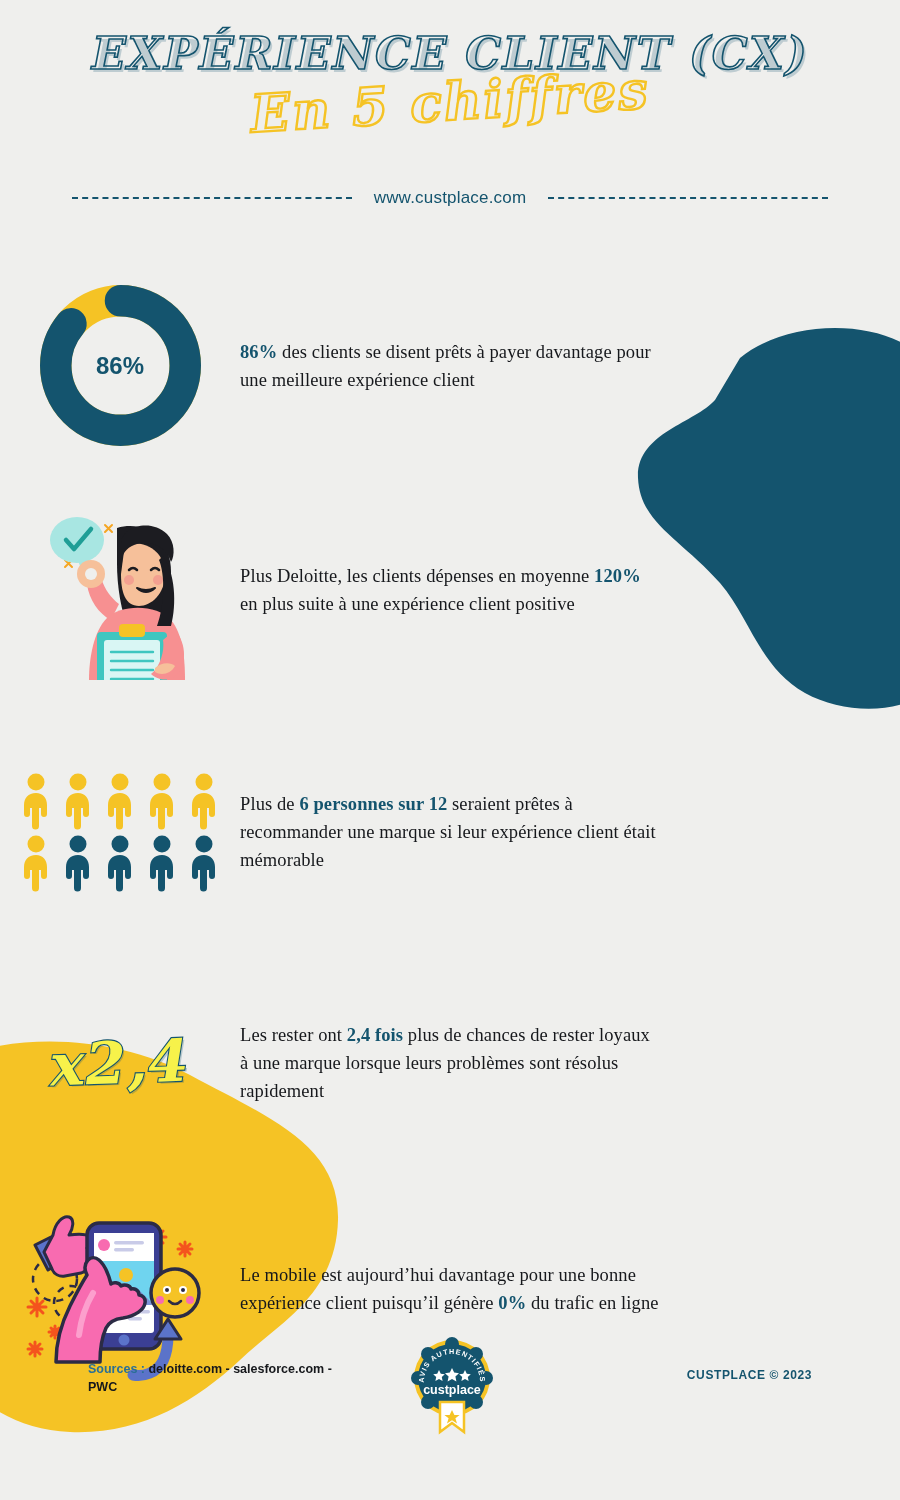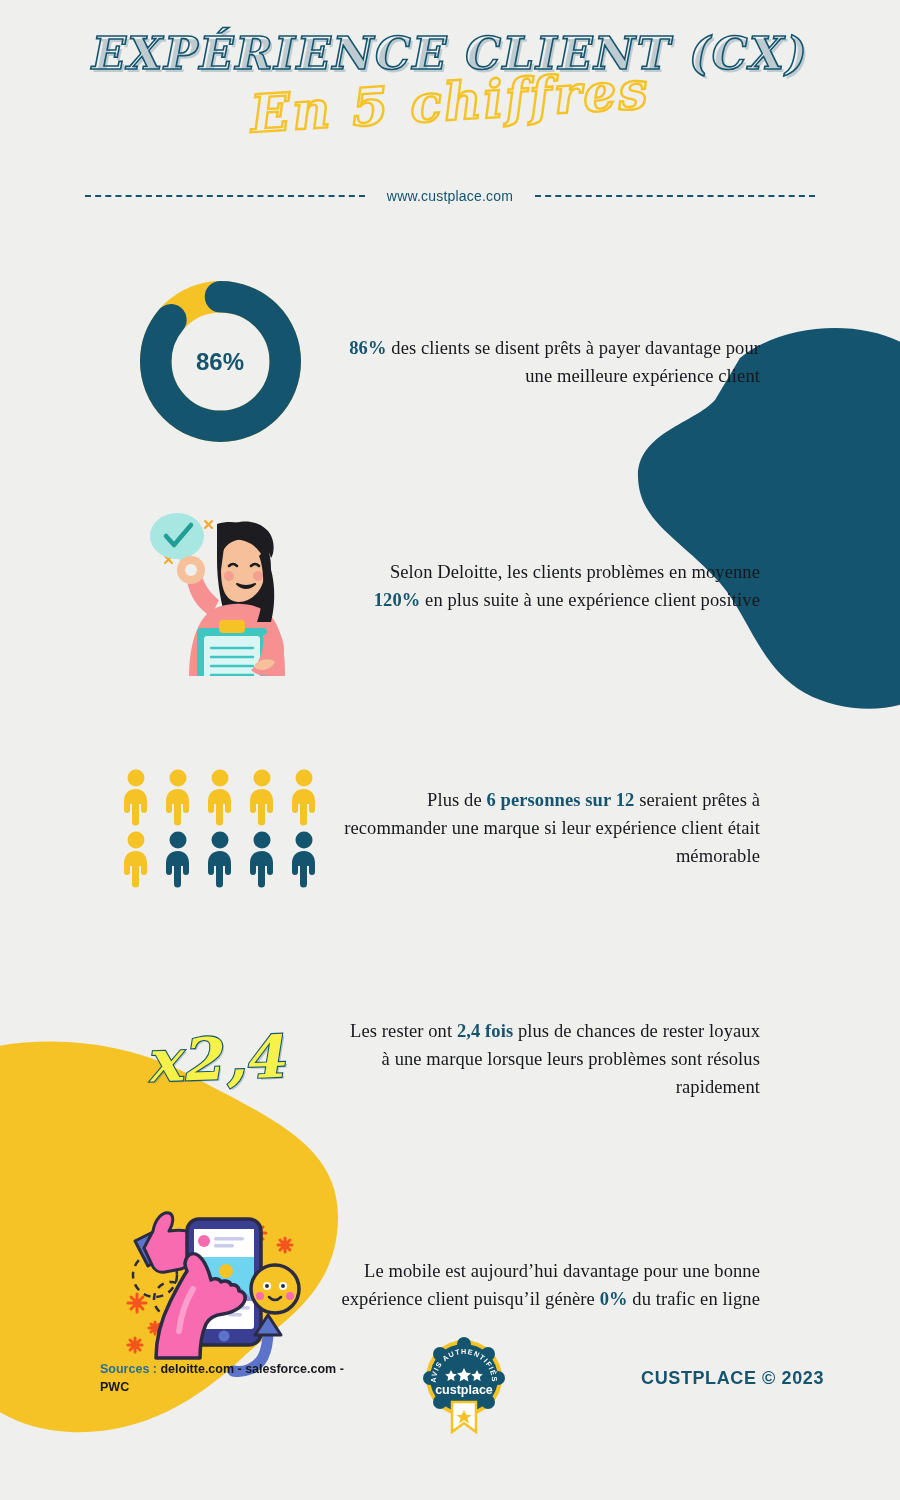--- a/index.html
+++ b/index.html
@@ -52,30 +52,28 @@
     position:relative; z-index:2;
     display:flex; align-items:center; justify-content:center;
     gap:22px;
     margin-top:56px;
   }
   .dashline{
     height:0; width:280px;
     border-top:2.5px dashed #14546e;
   }
   #site-url{
-    font-size:14px; color:#14546e; letter-spacing:.2px; white-space:nowrap;text-align:right;
+    font-size:17px; color:#14546e; letter-spacing:.2px; white-space:nowrap;text-align:right;
   }
 
   
   .row{
     position:relative; z-index:2;
     display:flex; align-items:center;
     width:900px;
-    padding-left:100px;
-    text-align:right;
   }
   .visual{
     width:240px; min-width:240px;
     display:flex; align-items:center; justify-content:center;
   }
   .copy{
     width:420px;
     font-size:18.5px;
     line-height:1.52;
     color:#16181c;
@@ -110,33 +108,33 @@
     color:#f7f24a;
     -webkit-text-stroke:2.2px #14546e;
     paint-order:stroke fill;
     letter-spacing:1px;
     transform:rotate(-2deg);
     text-shadow:2px 2px 0 rgba(20,84,110,.25);
   }
 
   
   #footer{
-    position:absolute; z-index:3; left:12px; bottom:60px;
+    position:absolute; z-index:3; left:0; bottom:60px;
     width:884px; height:110px;
     display:flex; align-items:center;
   }
   #sources{
     position:absolute; left:88px; top:30px; width:250px;
     font-size:12.5px; line-height:1.45; color:#16181c; font-weight:bold;
   }
   #sources b{ color:#2a6f95; font-weight:bold; }
   #badge{ position:absolute; left:404px; top:6px; width:96px; height:100px; }
   #copyright{
     position:absolute; right:72px; top:38px;
-    font-size:18px; font-weight:bold; color:#14546e; letter-spacing:.6px;
+    font-size:12px; font-weight:bold; color:#14546e; letter-spacing:.6px;
   }
 </style>
 </head>
 <body>
 
 <div id="page">
 
   <svg class="blob" id="blob-teal" viewBox="0 0 320 400">
     <path d="M120 40 C175 -5 290 0 318 60 L318 360 C300 395 230 400 185 375
              C140 350 130 300 100 265 C60 220 20 205 18 160
@@ -231,21 +229,21 @@
               <path d="M86 197 h42"></path>
           </g>
         </g>
 
         <path d="M150 130 C162 144 162 166 150 176 C144 182 132 180 126 174
                  C134 168 140 152 138 140 Z" fill="#f79091"></path>
         <path d="M130 168 C136 162 146 162 150 166 C146 174 136 176 130 172 Z" fill="#f6c09a"></path>
       </svg>
     </div>
     <div class="copy">
-      <span>Selon Deloitte, les clients problèmes en moyenne </span><b>120%</b><span> en plus suite à une expérience client positive</span>
+      <span>Plus Deloitte, les clients dépenses en moyenne </span><b>120%</b><span> en plus suite à une expérience client positive</span>
     </div>
   </div>
 
   <div class="row" id="row3">
     <div class="visual">
       <div class="people">
         <div class="people-row">
           <svg width="38" height="58" viewBox="0 0 38 58">
               <circle cx="19" cy="10" r="8.5" fill="#f5c325"></circle>
               <path d="M19 21 c-8 0-12 5-12 12 v9 a3 3 0 0 0 6 0 v-6 h2 v18 a3.5 3.5 0 0 0 7 0 v-18 h2 v6 a3 3 0 0 0 6 0 v-9 c0-7-4-12-11-12 Z" fill="#f5c325"></path>

